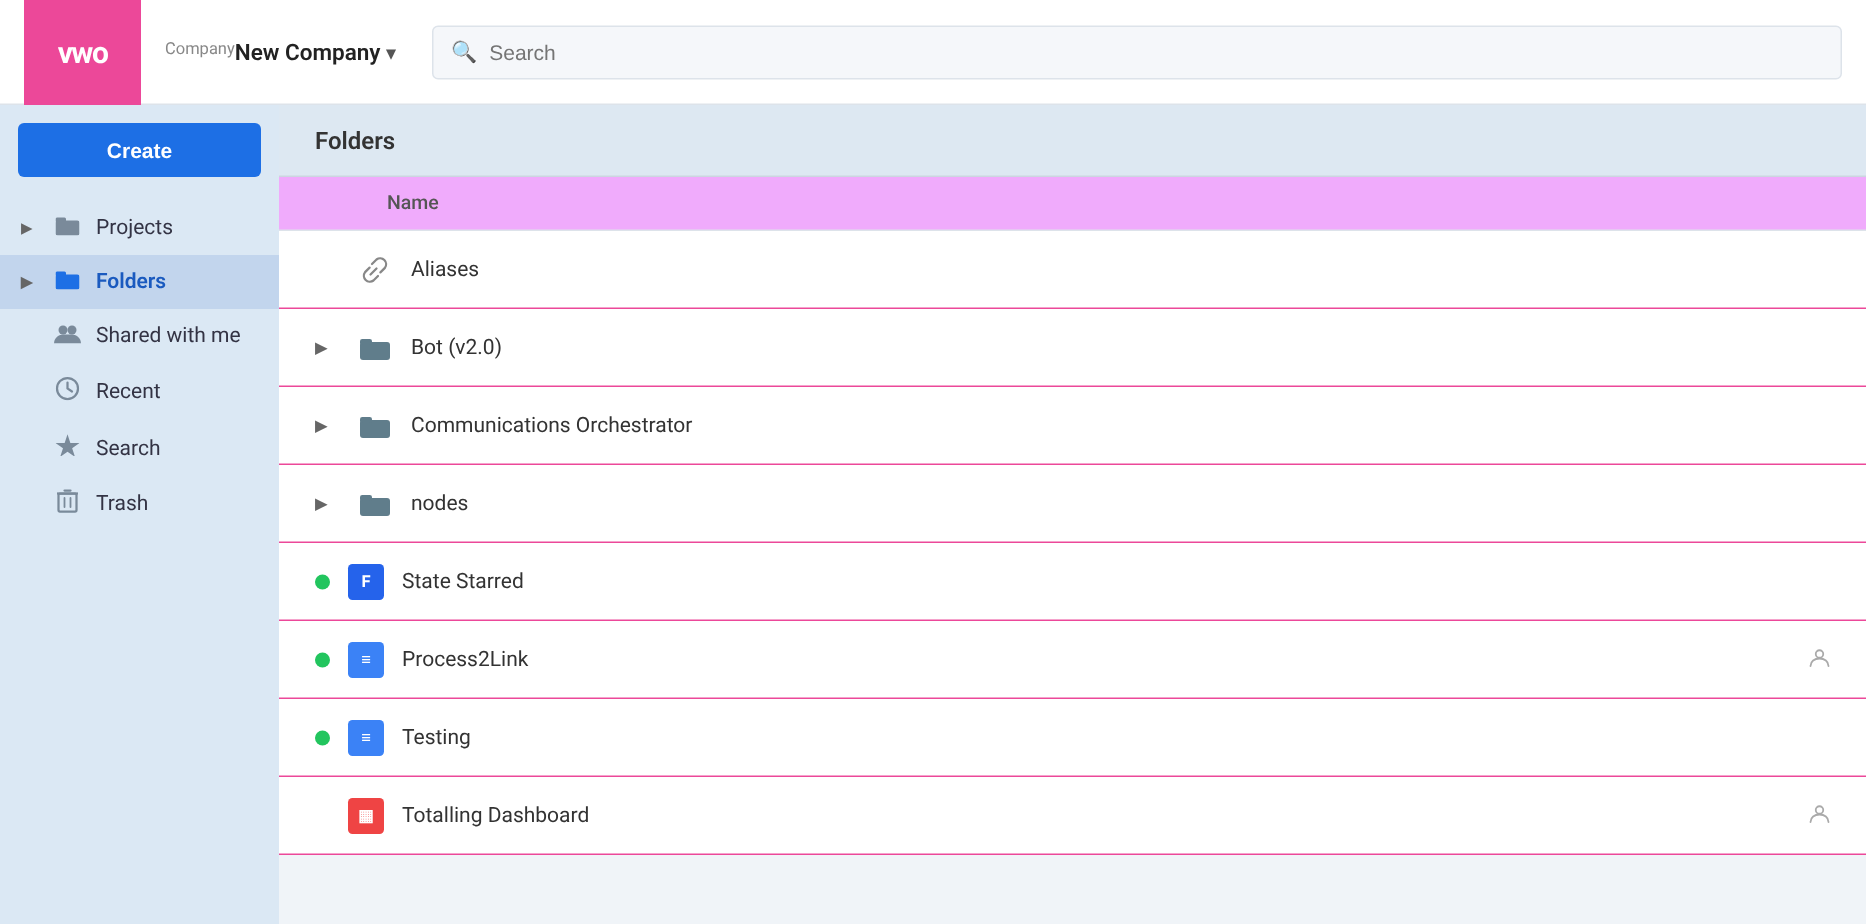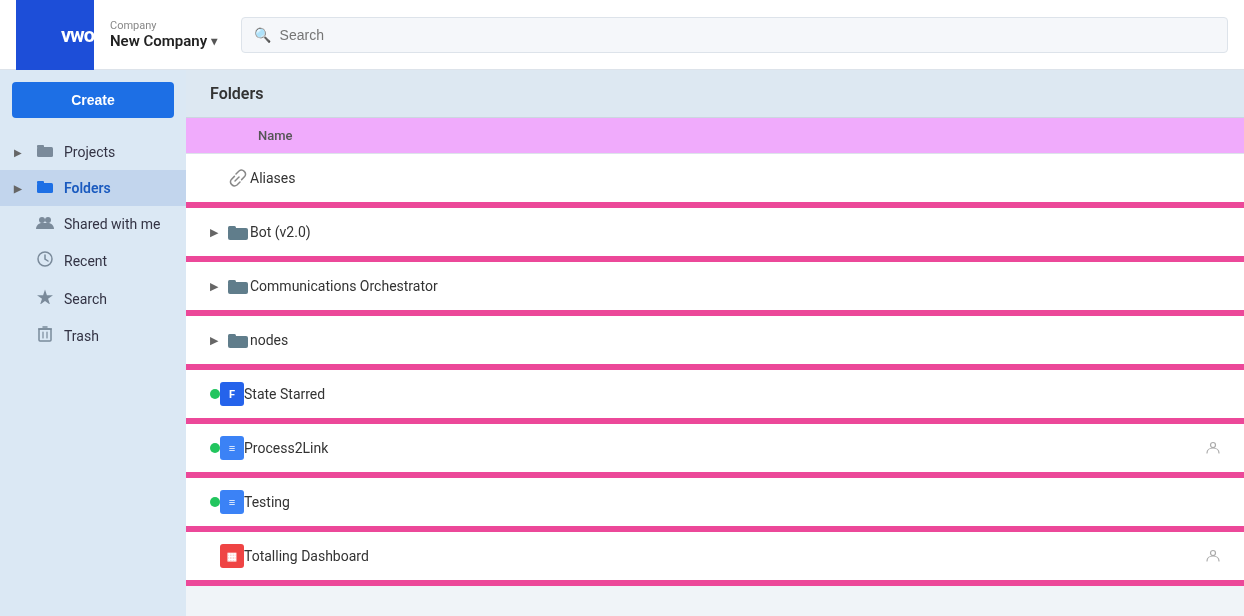--- a/index.html
+++ b/index.html
@@ -14,34 +14,33 @@
       border-bottom: 1px solid #dde3ea;
       padding: 0 16px;
       flex-shrink: 0;
       z-index: 10;
     }
     .logo-area {
       display: flex;
       align-items: center;
       width: 78px;
       height: 70px;
-      background: #1d4ed8;
-      justify-content: flex-end;
+      background: #ec4899;
+      justify-content: center;
       margin-right: 16px;
       flex-shrink: 0;
     }
     .logo-text {
       color: #fff;
       font-size: 20px;
       font-weight: 700;
       letter-spacing: -1px;
     }
     .company-info {
       display: flex;
-      flex-direction: column;
       margin-right: 24px;
     }
     .company-label {
       font-size: 11px;
       color: #888;
     }
     .company-name {
       font-size: 15px;
       font-weight: 600;
       color: #222;
@@ -161,22 +160,22 @@
       font-size: 13px;
       font-weight: 500;
       color: #555;
     }
 
     .folder-row {
       display: flex;
       align-items: center;
       padding: 12px 24px;
       background: #fff;
-      border-bottom: 6px solid #ec4899;
-      gap: 0;
+      border-bottom: 1px solid #ec4899;
+      gap: 12px;
       min-height: 52px;
     }
 
     .row-expand {
       width: 16px;
       font-size: 11px;
       color: #666;
       flex-shrink: 0;
       cursor: pointer;
     }

